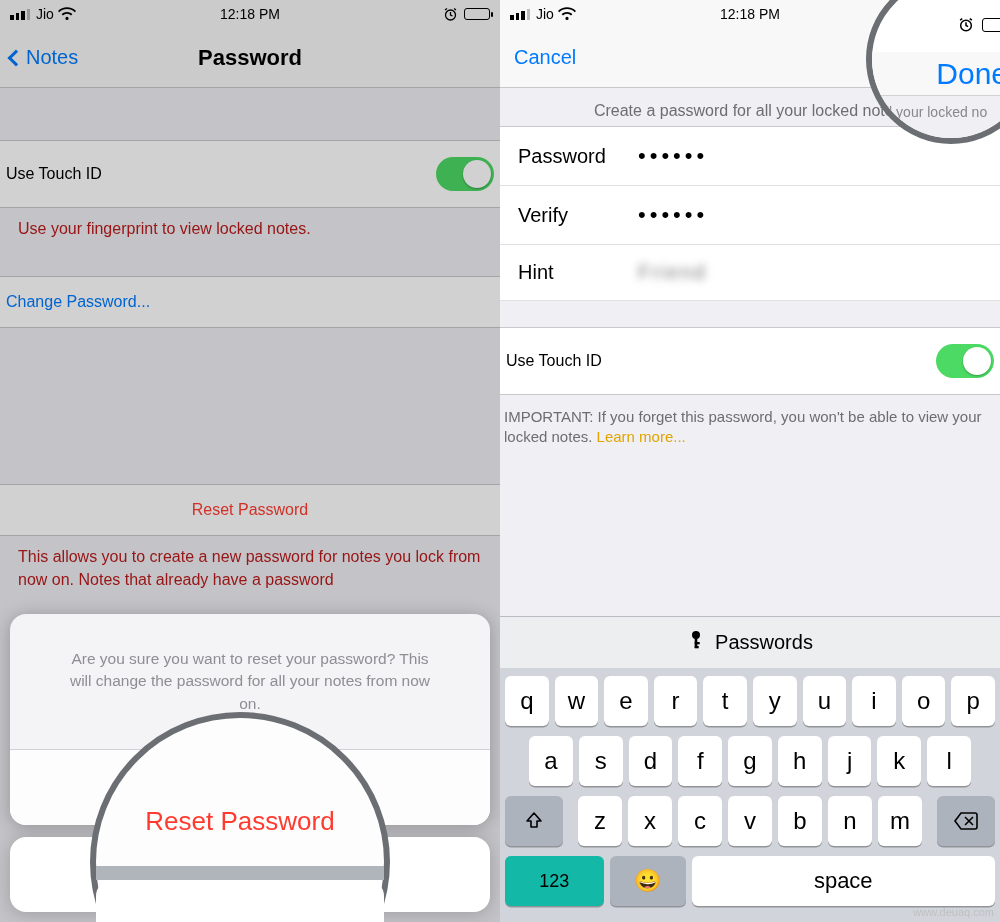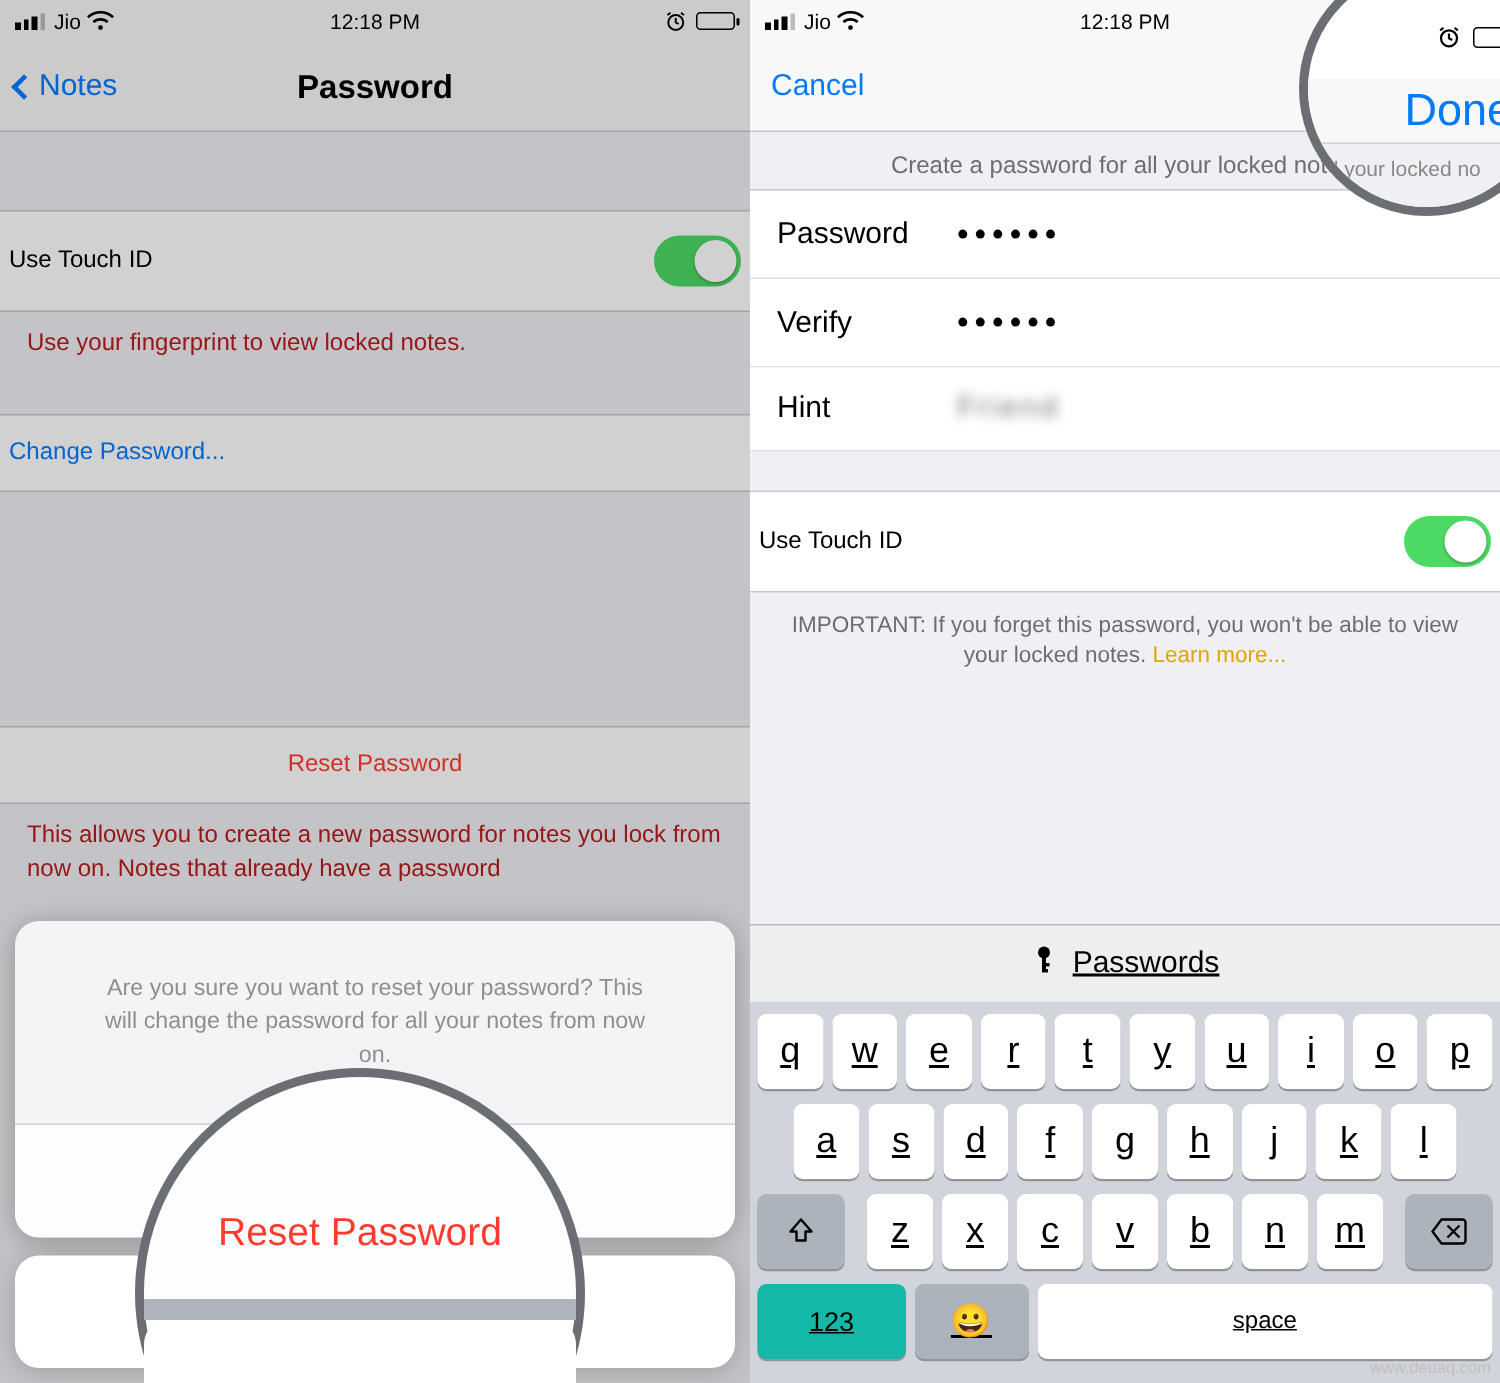--- a/index.html
+++ b/index.html
@@ -112,21 +112,21 @@
   
   .field-row {
     background:#fff; border-bottom:1px solid #e0e0e0;
     display:flex; align-items:center;
     padding: 16px 18px; font-size:20px;
   }
   .field-row:first-child{border-top:1px solid #c8c7cc;}
   .field-label{ width:120px; }
   .field-val{ color:#000; letter-spacing:4px; font-size:22px;}
   .field-blur{ filter: blur(4px); color:#777; letter-spacing:2px; font-size:20px;}
-  .important { font-size:15px; color:#6d6d72; padding:12px 18px; line-height:1.35;text-align:center;}
+  .important { font-size:15px; color:#6d6d72; padding:12px 4px; line-height:1.35;}
   .learnmore { color:#e0a500; }
   
   .sheet {
     position:absolute; left:10px; right:10px; bottom:10px; z-index:10;
   }
   .sheet-card {
     background:#f4f4f6; border-radius:16px; overflow:hidden;
     box-shadow: 0 2px 18px rgba(0,0,0,0.25);
   }
   .sheet-msg {
@@ -142,21 +142,20 @@
     margin-top:12px;
     background:#fff; border-radius:16px;
     text-align:center; font-size:26px; font-weight:600; padding:22px 10px;
     color:#007aff;
     box-shadow: 0 2px 18px rgba(0,0,0,0.2);
   }
   
   .kb-wrap{
     position:absolute; bottom:0; left:0; right:0;
     background:#d1d5db;
-    text-decoration:underline;
   }
   .kb-bar{
     height:52px; background:#eceef0; border-top:1px solid #b7bcc2;
     display:flex; align-items:center; justify-content:center;
     font-size:20px; color:#000; gap:10px;
   }
   .kb { padding:8px 5px 6px; }
   .kb-row{ display:flex; justify-content:center; gap:6px; margin-bottom:10px;}
   .key{
     flex:1; max-width:44px; height:50px;
@@ -164,21 +163,21 @@
     display:flex;align-items:center;justify-content:center;
     font-size:24px;
     box-shadow:0 1.5px 0 rgba(0,0,0,0.3);
   }
   .kb-row.r2 { padding: 0 24px;}
   .key.mod{ background:#adb3bd; max-width:58px; flex:1.3;}
   .key.mod svg{display:block;}
   .kb-row.bottom .key{max-width:none;}
   .kb-row.bottom .k123{flex:1.3;background:#14b8a6;font-size:18px;}
   .kb-row.bottom .emoji{flex:1;background:#adb3bd;font-size:22px;}
-  .kb-row.bottom .space{flex:4;font-size:16px;}
+  .kb-row.bottom .space{flex:4;font-size:22px;}
   .kb-row.bottom .next{flex:1.8;background:#adb3bd;font-size:18px;}
   
   .hl-circle{
     position:absolute;
     border:6px solid #6b6f74;
     border-radius:50%;
     background: #fff;
     z-index:50;
     pointer-events:none;
     display:flex;align-items:center;justify-content:center;

